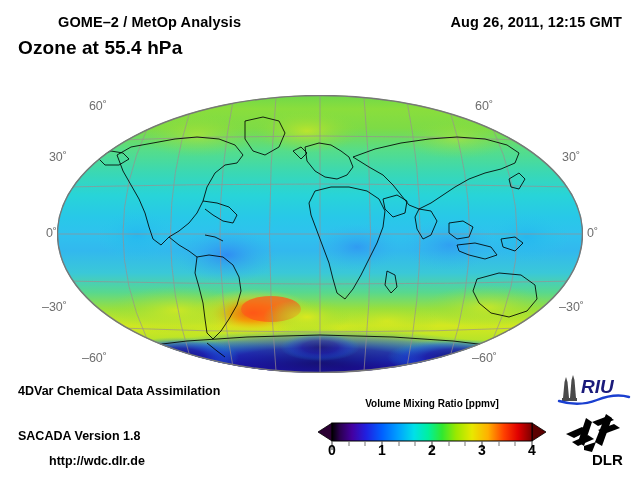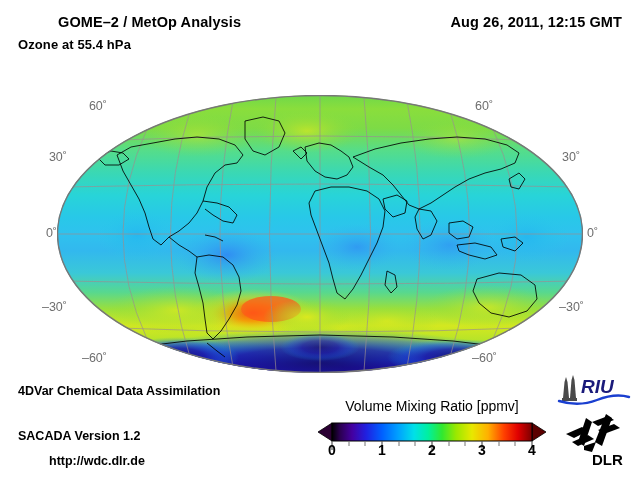--- a/index.html
+++ b/index.html
@@ -24,21 +24,21 @@
     font-size: 14.5px;
     font-weight: bold;
     letter-spacing: 0.1px;
     white-space: nowrap;
     margin-left: 40px;
   }
   #header-subtitle {
     position: absolute;
     left: 18px;
     top: 37px;
-    font-size: 13px;
+    font-size: 19px;
     font-weight: bold;
     letter-spacing: 0.1px;
     white-space: nowrap;
   }
   #header-timestamp {
     position: absolute;
     right: 18px;
     top: 14px;
     font-size: 14.5px;
     font-weight: bold;
@@ -99,22 +99,22 @@
     top: 398px;
     width: 228px;
     height: 78px;
   }
   #colorbar-title {
     position: absolute;
     left: 0;
     top: 0;
     width: 228px;
     text-align: center;
-    font-size: 14px;
-    font-weight: normal;
+    font-size: 10px;
+    font-weight: bold;
     white-space: nowrap;
   }
   #colorbar-graphic {
     position: absolute;
     left: 0;
     top: 22px;
     width: 228px;
     height: 50px;
   }
   .cb-tick-label {
@@ -327,21 +327,21 @@
 
     <div class="lat-label right" style="left:418px; top:4px;">60˚</div>
     <div class="lat-label right" style="left:505px; top:55px;">30˚</div>
     <div class="lat-label right" style="left:530px; top:131px;">0˚</div>
     <div class="lat-label right" style="left:502px; top:205px;">–30˚</div>
     <div class="lat-label right" style="left:415px; top:256px;">–60˚</div>
   </div>
 </div>
 
 <div class="footer-line" id="footer-line-1">4DVar Chemical Data Assimilation</div>
-<div class="footer-line" id="footer-line-2">SACADA Version 1.2</div>
+<div class="footer-line" id="footer-line-2">SACADA Version 1.8</div>
 <div class="footer-line" id="footer-line-3">http://wdc.dlr.de</div>
 
 <div id="colorbar-block">
   <div id="colorbar-title">Volume Mixing Ratio [ppmv]</div>
 
   <svg id="colorbar-graphic" viewBox="0 0 228 50" preserveAspectRatio="none">
     <defs>
       <linearGradient id="cbGrad" x1="0" y1="0" x2="1" y2="0">
         <stop offset="0.00" stop-color="#000000"></stop>
         <stop offset="0.04" stop-color="#2b0050"></stop>

